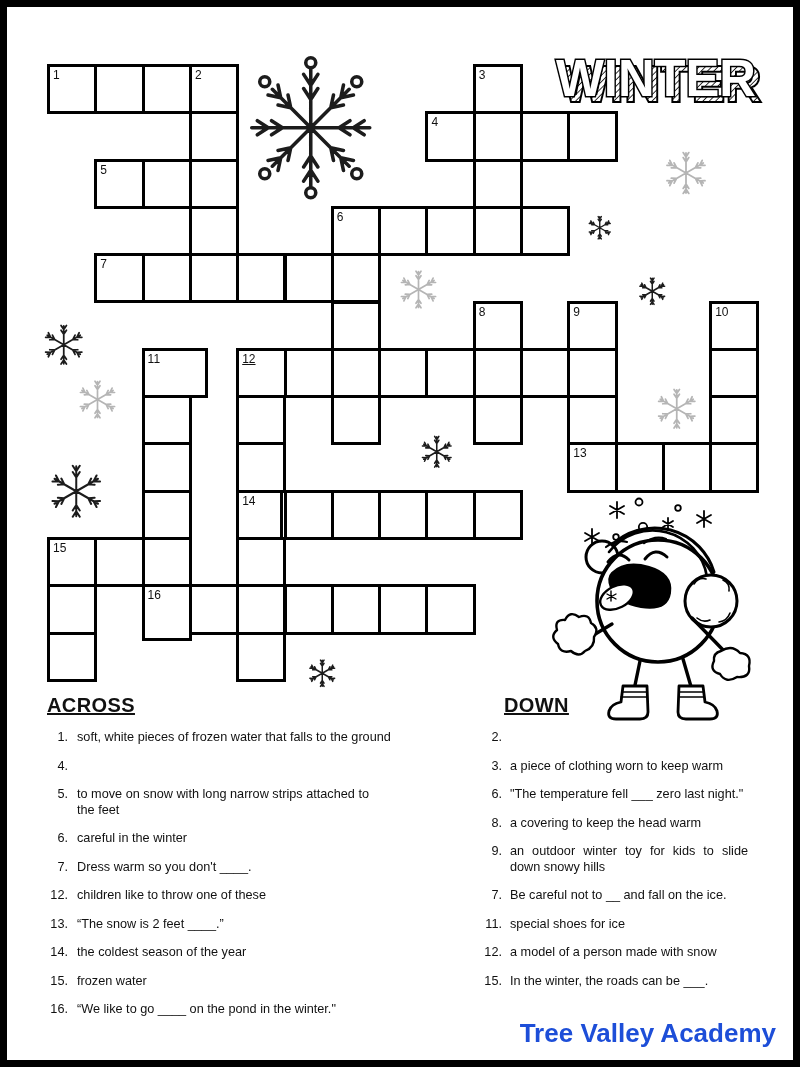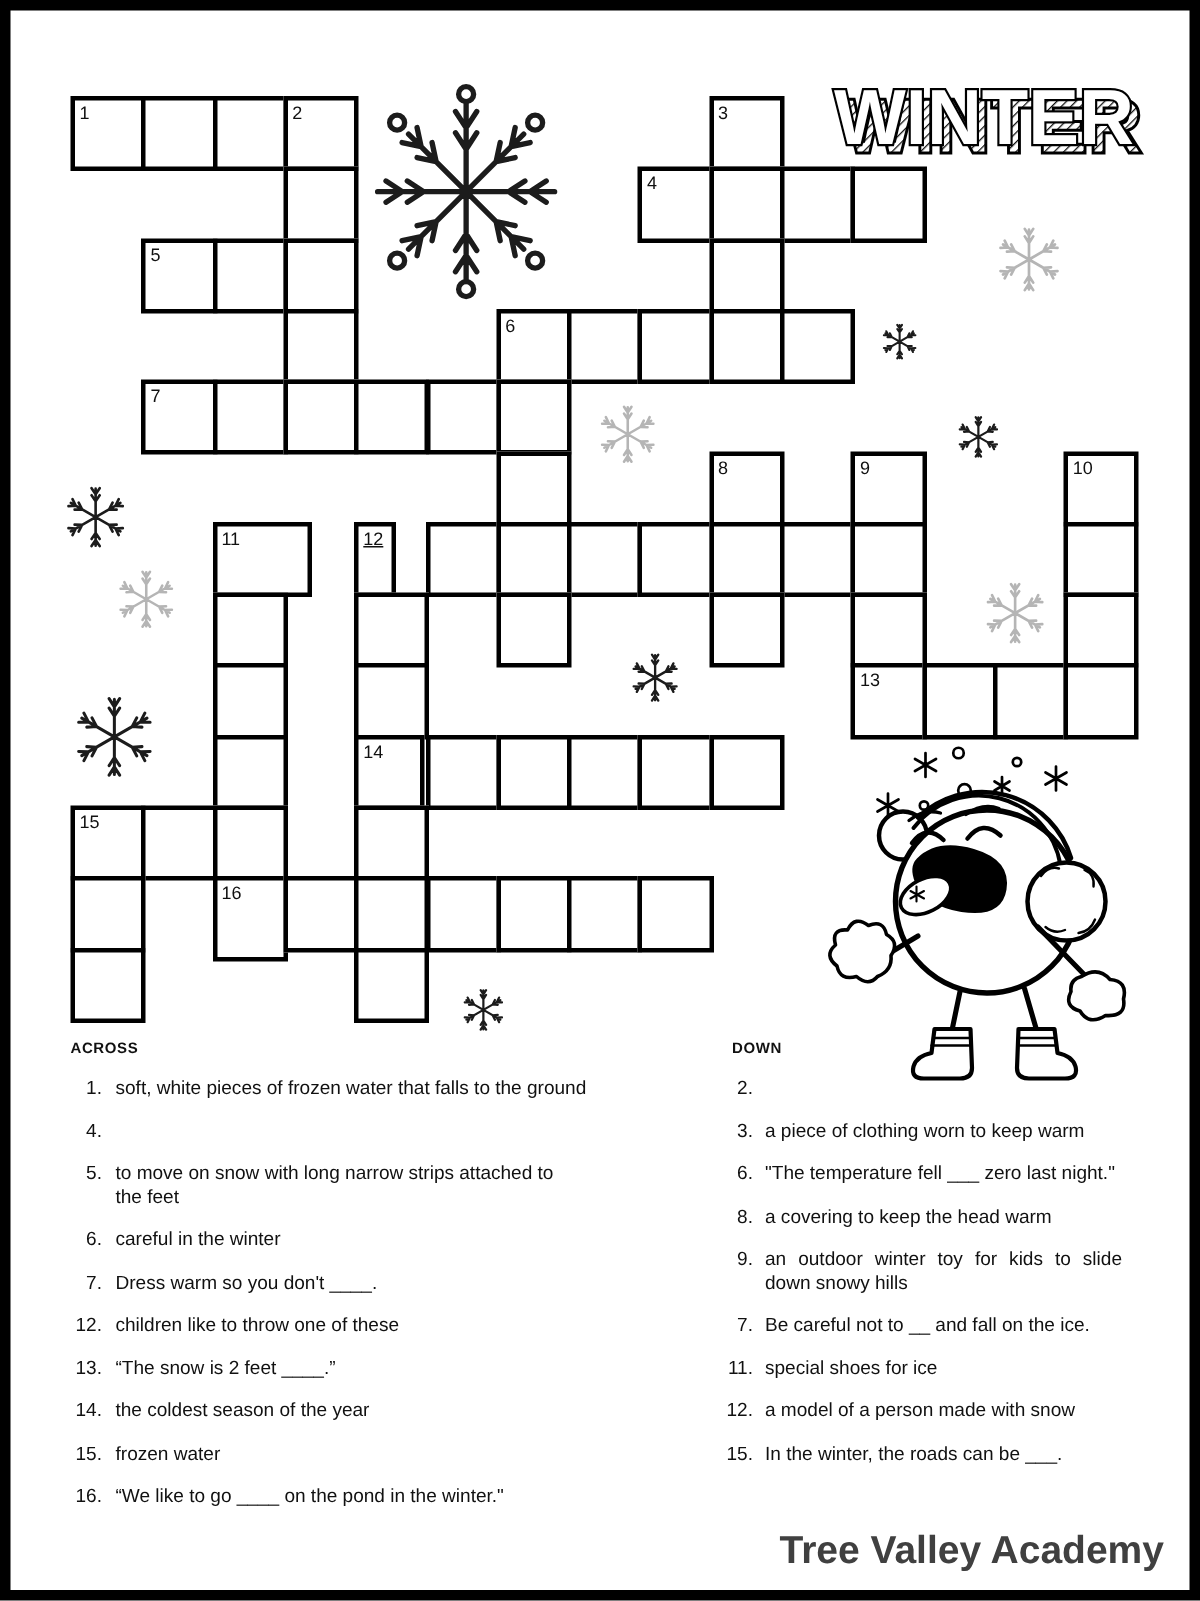--- a/index.html
+++ b/index.html
@@ -23,24 +23,24 @@
     font-family:"Liberation Sans",sans-serif;font-weight:bold;font-size:52px;
   }
   
   .flakes{position:absolute;left:0;top:0;z-index:2;}
   .snowman{position:absolute;left:532px;top:482px;z-index:6;}
   
   .clue-col{position:absolute;z-index:8;}
   .clue-col.across{left:42px;top:694px;width:360px;}
   .clue-col.down{left:480px;top:694px;width:300px;}
   .clue-head{
-    margin:0 0 13px 5px;font-size:10px;font-weight:bold;letter-spacing:.4px;
-    text-decoration-thickness:2px;
-  }
-  .clue-col.down .clue-head{margin-left:8px;}
+    margin:0 0 13px 5px;font-size:20px;font-weight:bold;letter-spacing:.4px;
+    text-decoration:underline;text-decoration-thickness:2px;
+  }
+  .clue-col.down .clue-head{margin-left:24px;}
   .clue{display:flex;margin-bottom:13px;font-size:12.7px;line-height:15.5px;}
   .cnum{flex:0 0 26px;text-align:right;margin-right:9px;}
   .clue-col.down .cnum{flex-basis:22px;margin-right:8px;}
   .ctext{white-space:pre-line;width:320px;}
   .clue-col.down .ctext{width:238px;text-align:justify;}
   
   .brand{
     position:absolute;left:400px;top:1018px;width:376px;text-align:right;z-index:8;
     font-size:26px;font-weight:bold;
   }
@@ -137,21 +137,21 @@
     </div>
     <div class="cell" style="left: 567.3px; top: 300.5px; height: 50.3px; width: 50.3px;">
       <span class="cellnum">9</span>
     </div>
     <div class="cell" style="left: 709.2px; top: 300.5px; height: 50.3px; width: 50.3px;">
       <span class="cellnum">10</span>
     </div>
     <div class="cell" style="left: 141.6px; top: 347.8px; height: 50.3px; width: 66px;">
       <span class="cellnum">11</span>
     </div>
-    <div class="cell" style="left: 236.2px; top: 347.8px; height: 50.3px; width: 28px; text-decoration: underline;">
+    <div class="cell" style="left: 236.2px; top: 347.8px; height: 50.3px; width: 51px; text-decoration: underline;">
       <span class="cellnum">12</span>
     </div>
     <div class="cell" style="left: 283.5px; top: 347.8px; height: 50.3px; width: 50.3px;"></div>
     <div class="cell" style="left: 330.8px; top: 347.8px; height: 50.3px; width: 50.3px;"></div>
     <div class="cell" style="left: 378.1px; top: 347.8px; height: 50.3px; width: 50.3px;"></div>
     <div class="cell" style="left: 425.4px; top: 347.8px; height: 50.3px; width: 50.3px;"></div>
     <div class="cell" style="left: 472.7px; top: 347.8px; height: 50.3px; width: 50.3px;"></div>
     <div class="cell" style="left: 520px; top: 347.8px; height: 50.3px; width: 50.3px;"></div>
     <div class="cell" style="left: 567.3px; top: 347.8px; height: 50.3px; width: 50.3px;"></div>
     <div class="cell" style="left: 709.2px; top: 347.8px; height: 50.3px; width: 50.3px;"></div>
@@ -331,15 +331,15 @@
         <span class="cnum">12.</span>
         <span class="ctext">a model of a person made with snow</span>
       </div>
       <div class="clue">
         <span class="cnum">15.</span>
         <span class="ctext">In the winter, the roads can be ___.</span>
       </div>
     </div>
 </div>
 
-<div class="brand" style="color: #404040;">Tree Valley Academy</div>
+<div class="brand" style="color: #1d4ed8;">Tree Valley Academy</div>
 
 <div class="frame"></div>
 
 </body></html>

